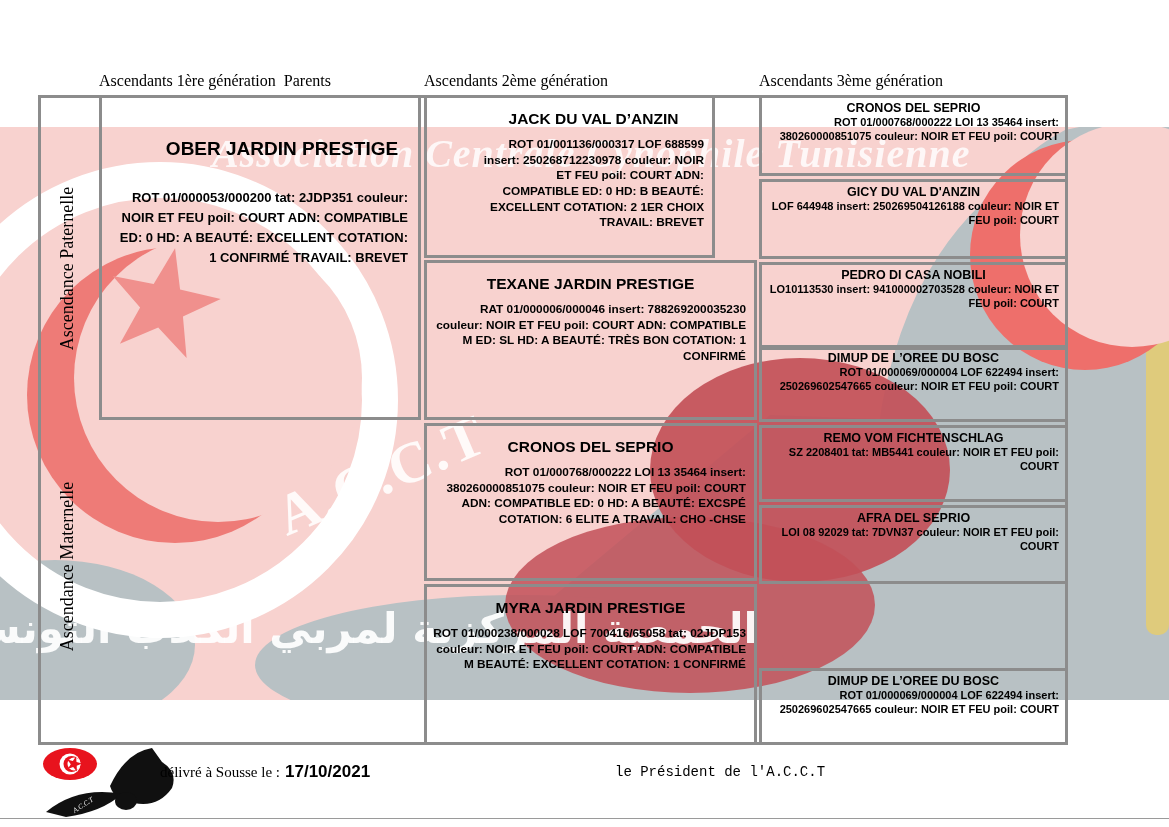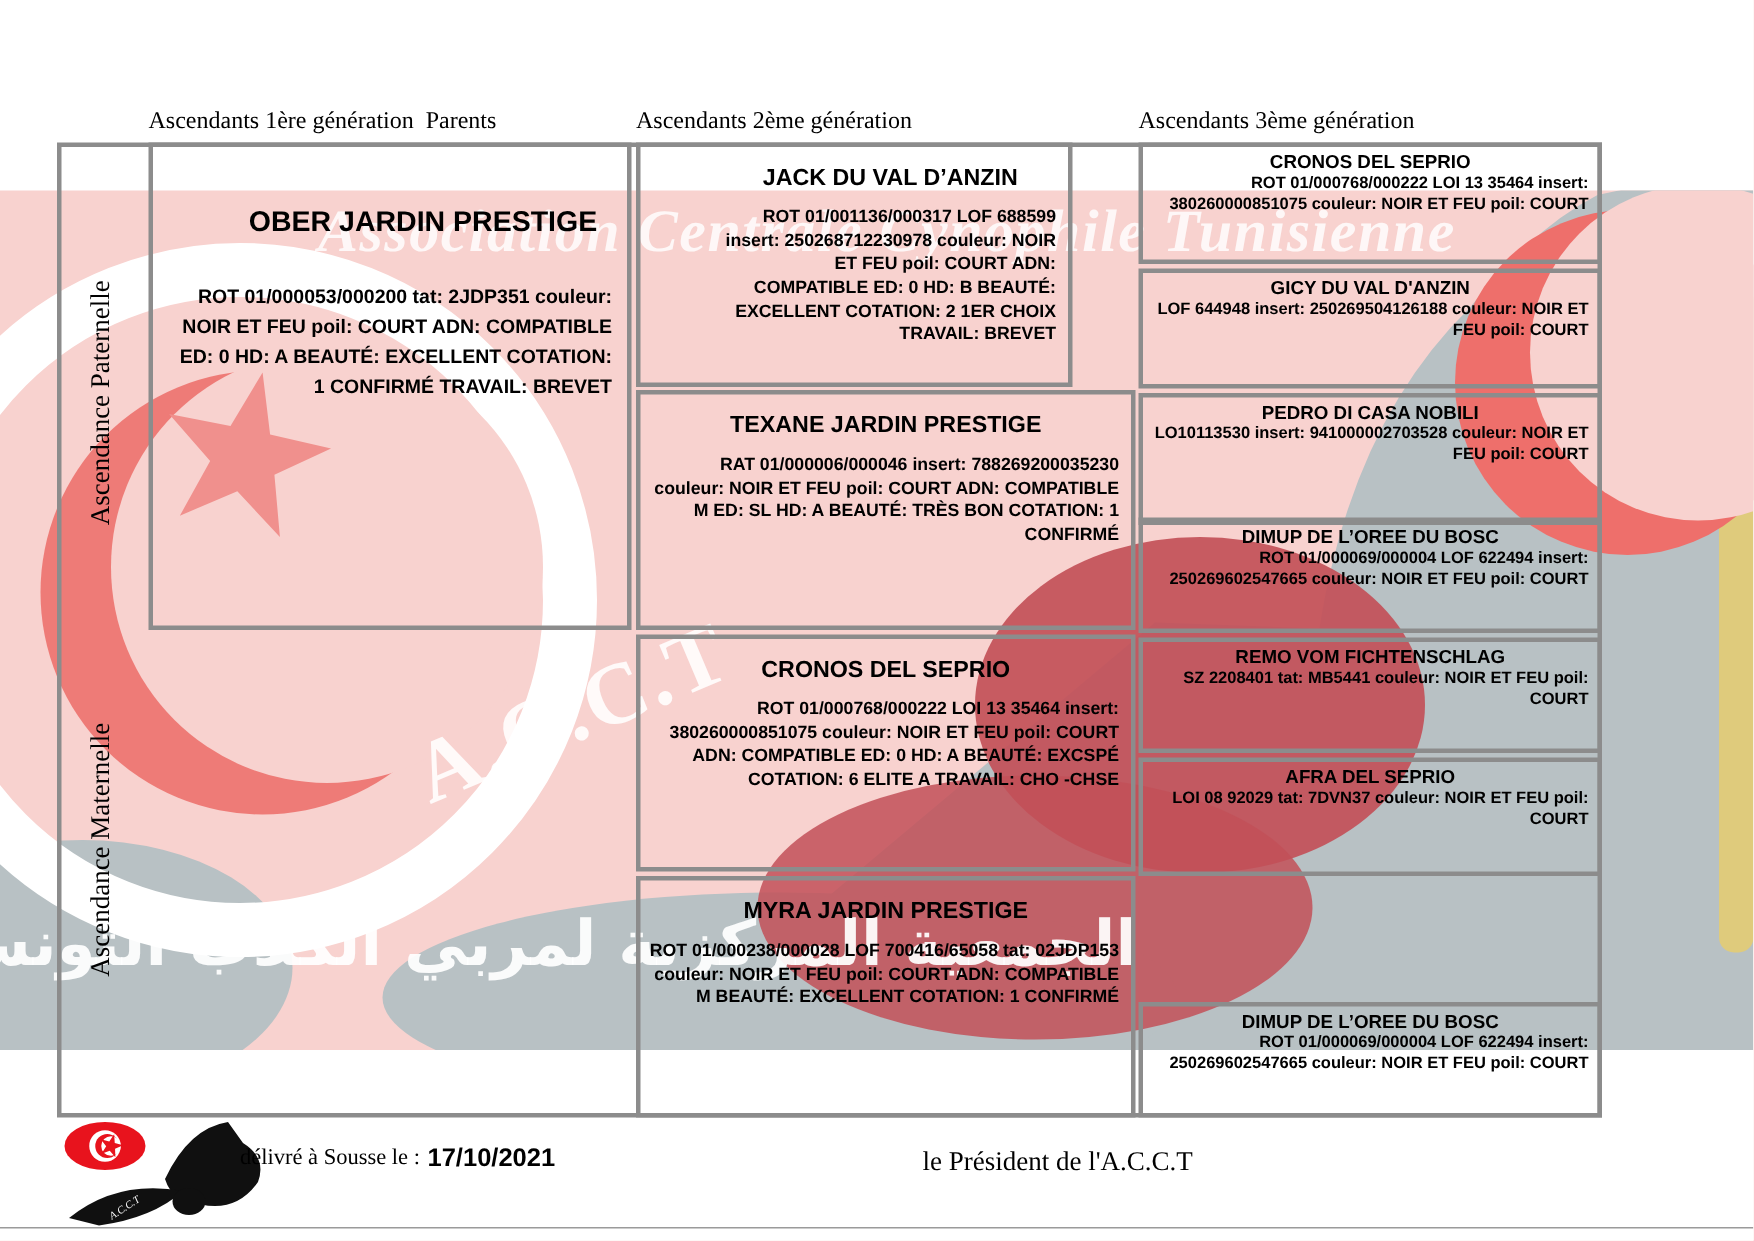--- a/index.html
+++ b/index.html
@@ -37,21 +37,21 @@
   .g2 .title{font-size:15.5px;margin-top:12px;}
   .g2 .body{font-size:11.8px;line-height:1.33;padding:0 8px 0 6px;margin-top:9px;}
   .g3 .title{font-size:12.5px;margin-top:3px;}
   .g3 .body{font-size:11px;line-height:1.25;padding:0 6px 0 5px;margin-top:1px;}
   
   .foot-issued{position:absolute;left:160px;top:764px;z-index:3;
     font-family:"Liberation Serif",serif;font-size:15px;color:#000;}
   .foot-date{position:absolute;left:285px;top:762px;z-index:3;
     font-weight:bold;font-size:17px;color:#000;}
   .foot-president{position:absolute;left:615px;top:764px;z-index:3;
-    font-family:Liberation Serif, serif;font-size:18px;color:#000;}
+    font-family:Liberation Mono, monospace;font-size:14px;color:#000;}
   .logo{position:absolute;left:38px;top:744px;z-index:3;}
   .pageline{position:absolute;left:0;top:818px;width:1169px;height:1px;background:#9a9a9a;z-index:4;}
 </style>
 </head>
 <body>
 
 <div class="page">
 
   <svg class="bg" width="1169" height="827" viewBox="0 0 1169 827">
     <defs>

